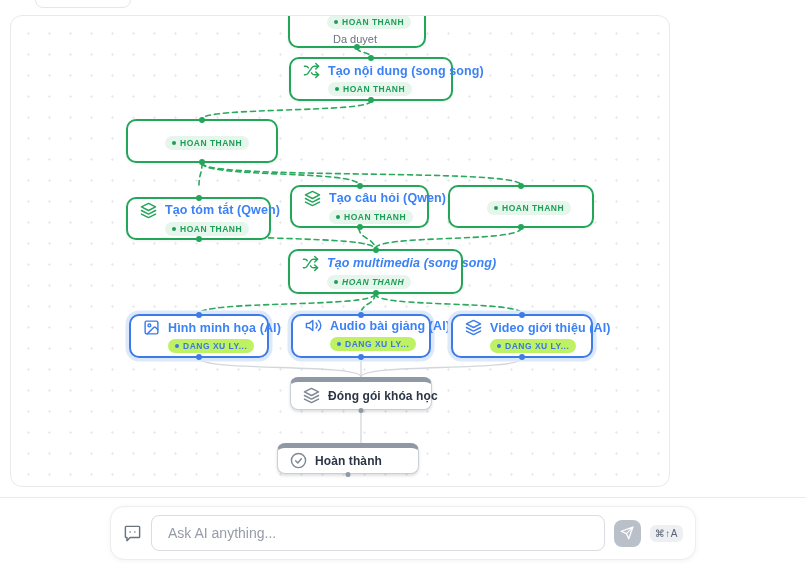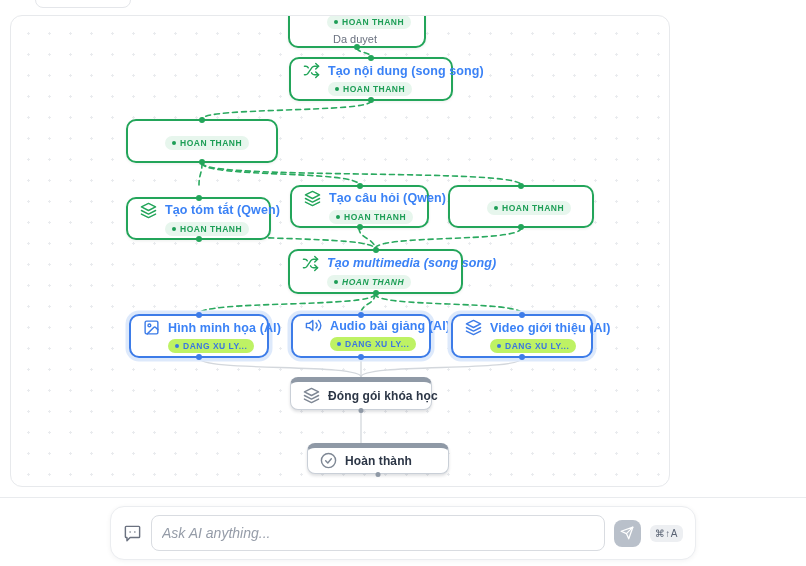--- a/index.html
+++ b/index.html
@@ -61,21 +61,21 @@
   .askbar {
     position:absolute; left:110px; top:506px; width:586px; height:54px;
     background:#fff; border:1px solid #ebedf0; border-radius:14px;
     box-shadow:0 1px 5px rgba(15,23,42,.05);
     display:flex; align-items:center; padding:0 12px; gap:9px;
   }
   .chat-ic { width:19px; height:19px; color:#6b7280; flex:0 0 auto; }
   .chat-ic svg { width:100%; height:100%; }
   .ask-input {
     flex:1; height:36px; border:1px solid #d9dce1; border-radius:8px;
-    padding:0 10px; font-size:14px; color:#303846; font-family:"Liberation Sans",sans-serif; outline:none;font-style:italic;
+    padding:0 16px; font-size:14px; color:#303846; font-family:"Liberation Sans",sans-serif; outline:none;
   }
   .ask-input::placeholder { color:#959ca8; }
   .send-btn {
     width:27px; height:27px; border:none; border-radius:8px; background:#b9c0ca;
     display:flex; align-items:center; justify-content:center; color:#fff; cursor:pointer; flex:0 0 auto; padding:0;
   }
   .send-btn svg { width:14px; height:14px; }
   .kbd {
     background:#edeff2; border-radius:6px; padding:3px 5px;
     font-size:10px; color:#596273; letter-spacing:.5px; flex:0 0 auto;
@@ -266,21 +266,21 @@
         <span class="icon">
           <svg>
             <use href="#i-layers"></use>
           </svg>
         </span>
       <span class="title">Đóng gói khóa học</span>
       </div>
     <span class="cdot bottom"></span>
   </div>
 
-  <div class="node pending" style="left:296px;top:427px;width:142px;height:31px;">
+  <div class="node pending" style="left:266px;top:427px;width:142px;height:31px;">
     <div class="row">
         <span class="icon">
           <svg>
             <use href="#i-check"></use>
           </svg>
         </span>
       <span class="title">Hoàn thành</span>
       </div>
     <span class="cdot bottom"></span>
   </div>

